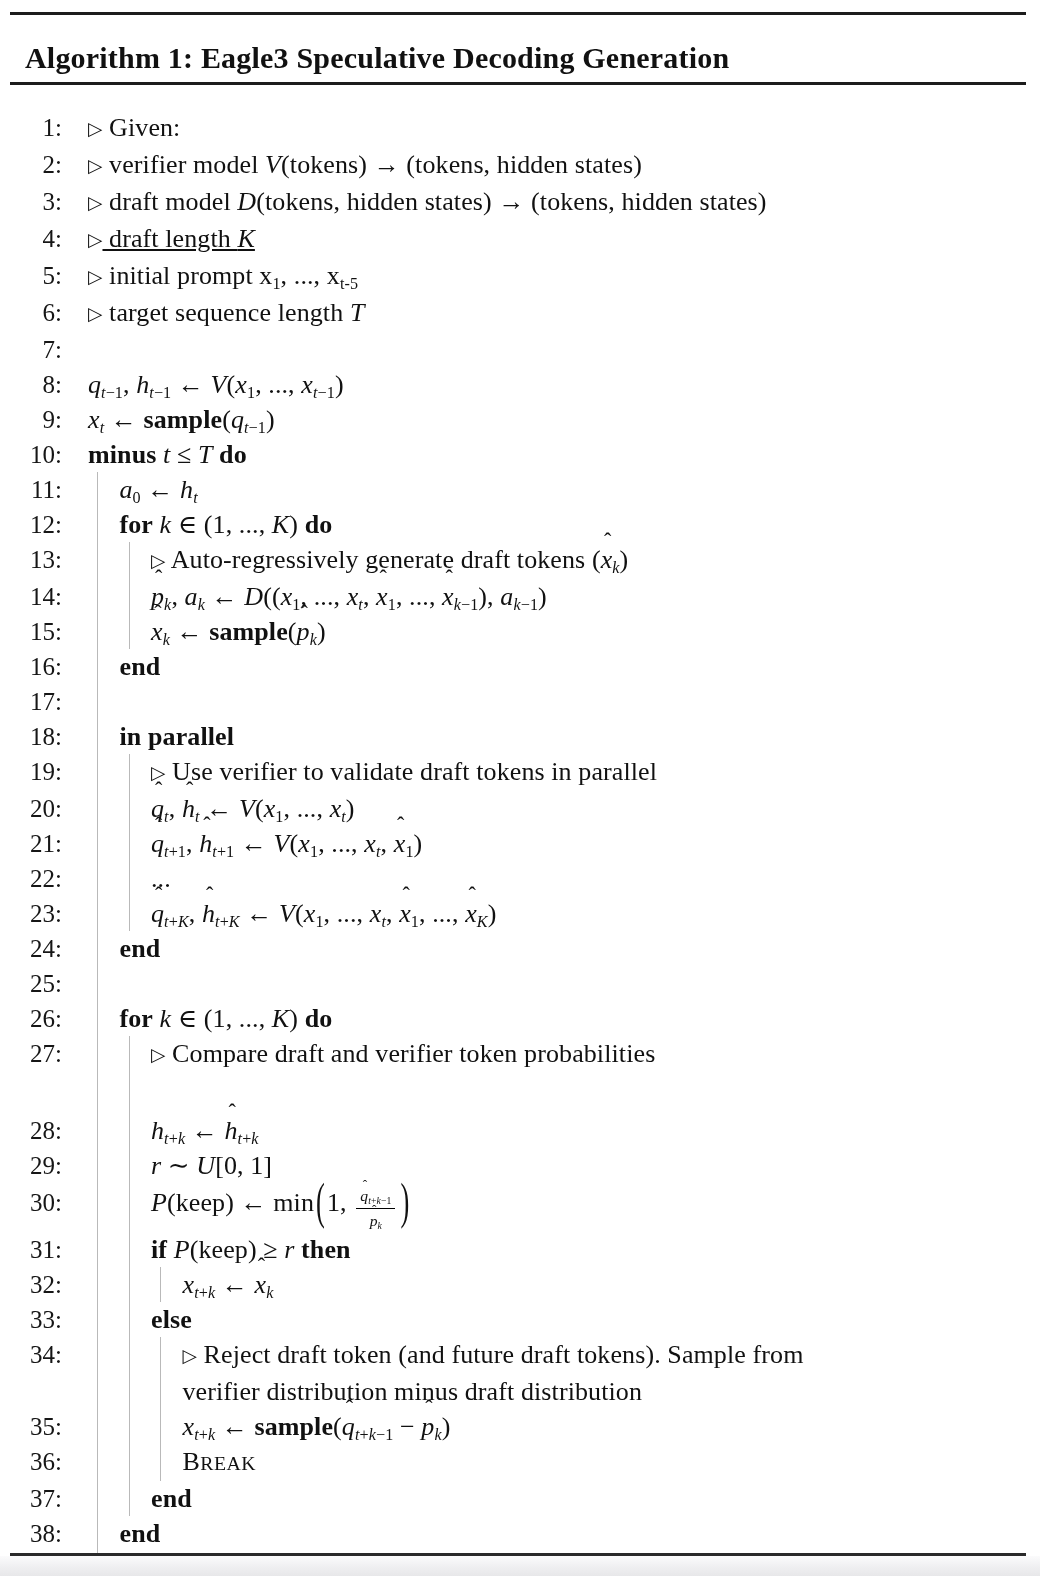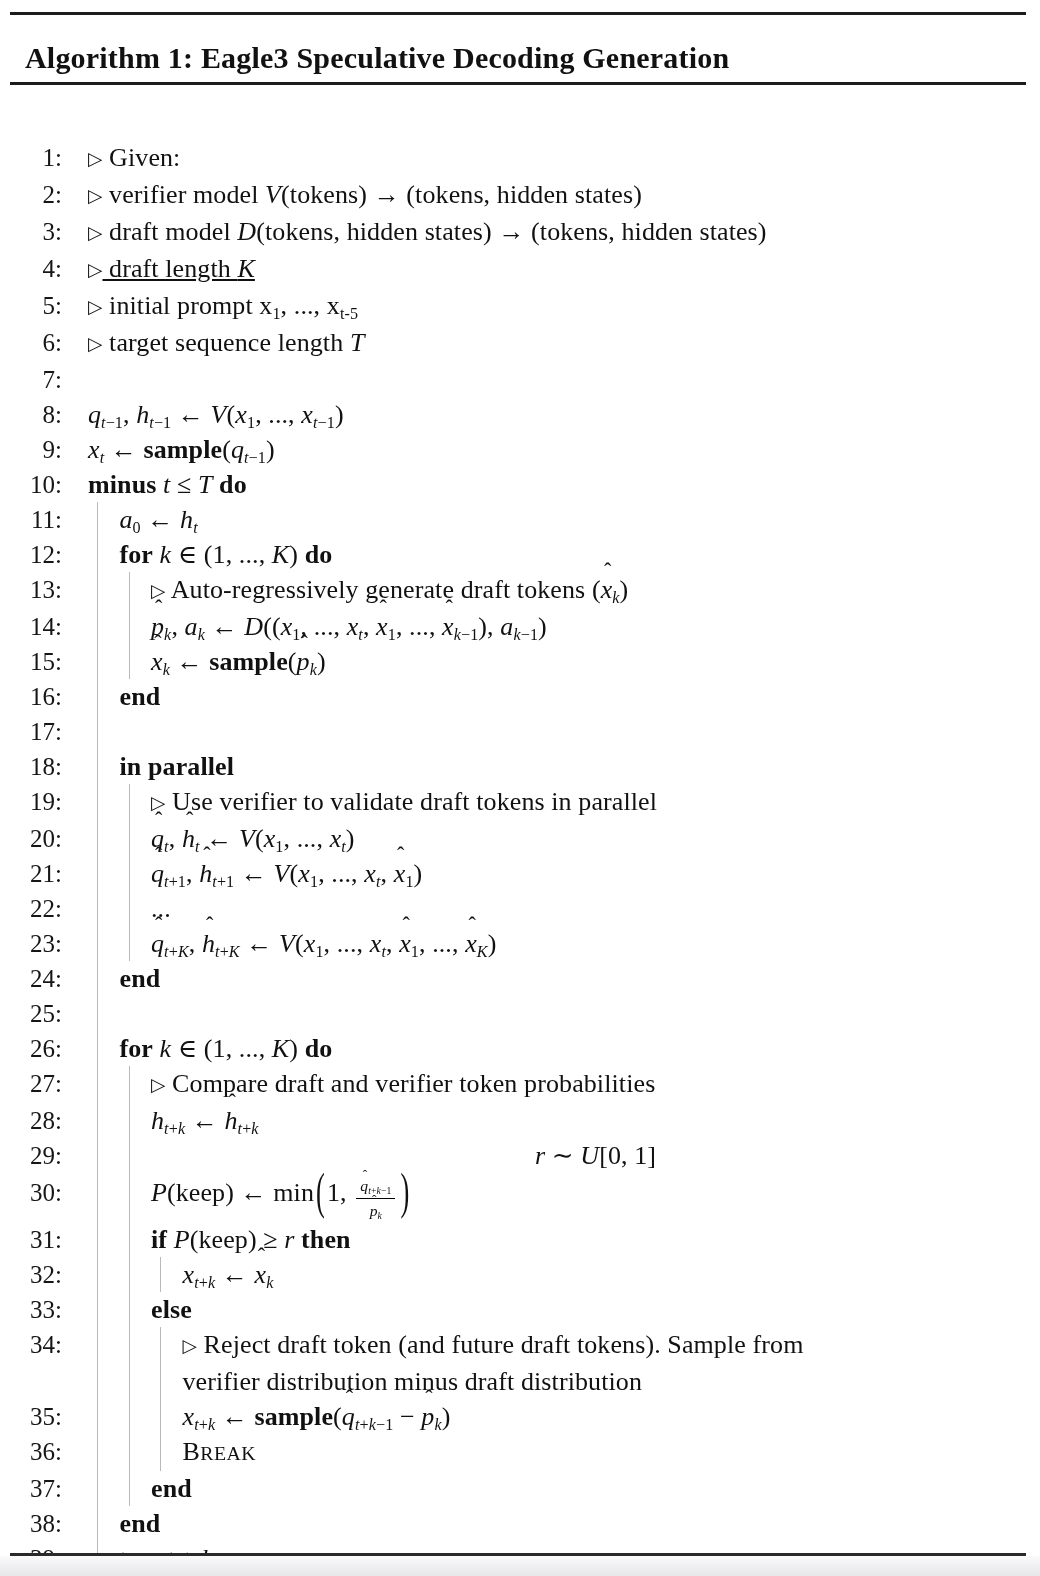--- a/index.html
+++ b/index.html
@@ -99,21 +99,21 @@
 </head>
 <body>
 
 <div class="page">
   <div class="rule top"></div>
   <div class="title">Algorithm 1: Eagle3 Speculative Decoding Generation</div>
   <div class="rule mid"></div>
   <div class="lines" id="lines">
       <div class="row">
         <span class="lno">1:</span>
-        <span class="code" style="padding-left: 0px; margin-top: 30px;"><span class="tri">▷</span> Given:</span>
+        <span class="code" style="padding-left: 0px;"><span class="tri">▷</span> Given:</span>
       </div>
       <div class="row">
         <span class="lno">2:</span>
         <span class="code" style="padding-left: 0px;"><span class="tri">▷</span> verifier model <i>V</i>(tokens) → (tokens, hidden states)</span>
       </div>
       <div class="row">
         <span class="lno">3:</span>
         <span class="code" style="padding-left: 0px;"><span class="tri">▷</span> draft model <i>D</i>(tokens, hidden states) → (tokens, hidden states)</span>
       </div>
       <div class="row">
@@ -235,27 +235,27 @@
       <div class="row">
         <span class="lno">27:</span>
         <span class="guide" style="left: 97px;"></span>
         <span class="guide" style="left: 128.5px;"></span>
         <span class="code" style="padding-left: 63px;"><span class="tri">▷</span> Compare draft and verifier token probabilities</span>
       </div>
       <div class="row">
         <span class="lno">28:</span>
         <span class="guide" style="left: 97px;"></span>
         <span class="guide" style="left: 128.5px;"></span>
-        <span class="code" style="padding-left: 63px;"><i>h</i><sub><i>t</i>+<i>k</i></sub> ← <span class="hat"><i>h</i></span><sub><i>t</i>+<i>k</i></sub></span>
+        <span class="code" style="padding-left: 63px; margin-top: 40px;"><i>h</i><sub><i>t</i>+<i>k</i></sub> ← <span class="hat"><i>h</i></span><sub><i>t</i>+<i>k</i></sub></span>
       </div>
       <div class="row">
         <span class="lno">29:</span>
         <span class="guide" style="left: 97px;"></span>
         <span class="guide" style="left: 128.5px;"></span>
-        <span class="code" style="padding-left: 63px; text-align: center;"><i>r</i> ∼ <i>U</i>[0, 1]</span>
+        <span class="code" style="padding-left: 63px;"><i>r</i> ∼ <i>U</i>[0, 1]</span>
       </div>
       <div class="row">
         <span class="lno">30:</span>
         <span class="guide" style="left: 97px;"></span>
         <span class="guide" style="left: 128.5px;"></span>
         <span class="code" style="padding-left: 63px;"><i>P</i>(keep) ← min<span class="bigp">(</span>1, <span class="frac"><span class="fnum"><span class="hat"><i>q</i></span><sub><i>t</i>+<i>k</i>−1</sub></span><span class="fden"><span class="hat"><i>p</i></span><sub><i>k</i></sub></span></span><span class="bigp">)</span></span>
       </div>
       <div class="row">
         <span class="lno">31:</span>
         <span class="guide" style="left: 97px;"></span>

